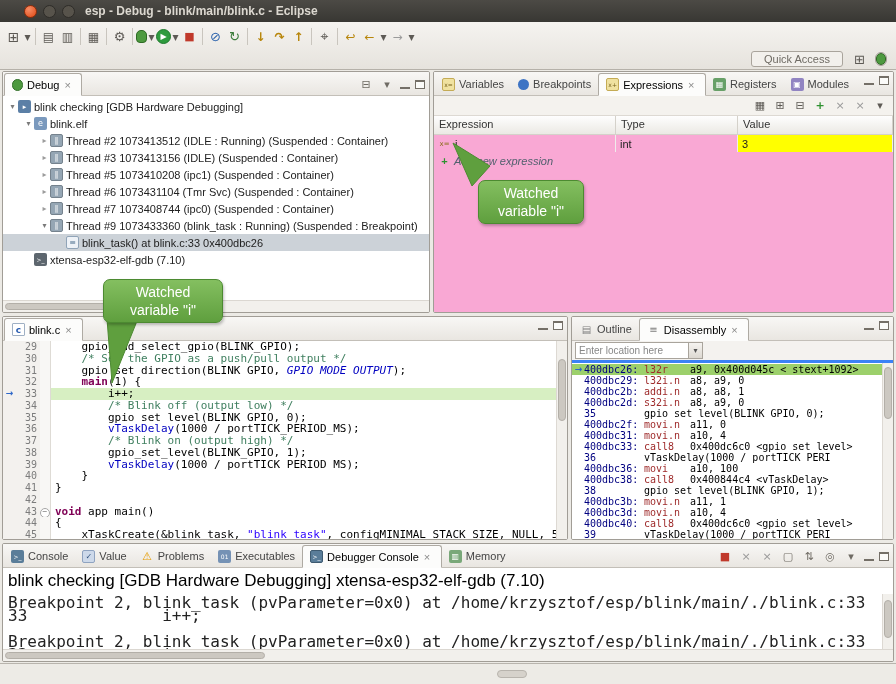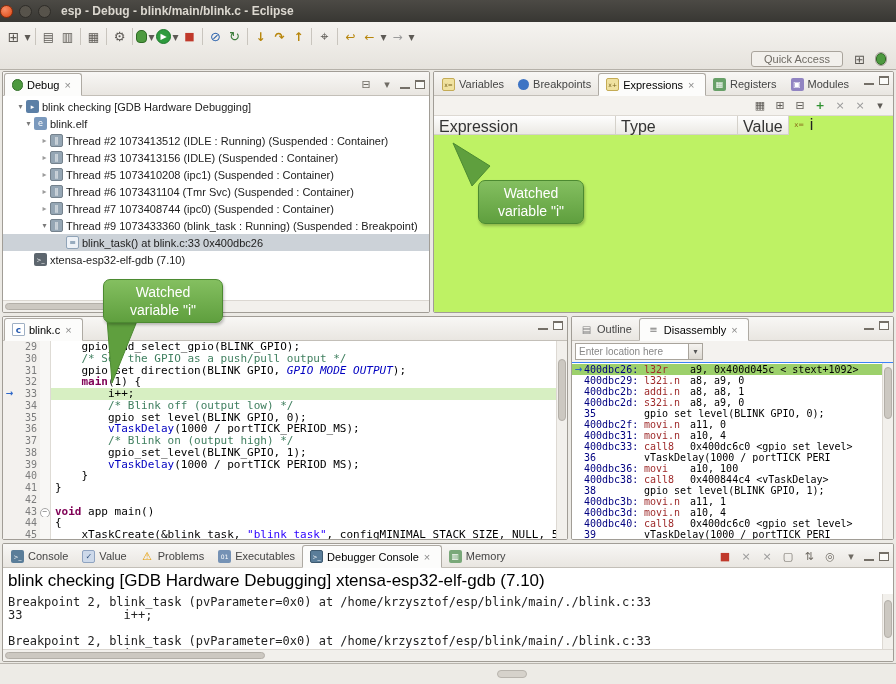--- a/index.html
+++ b/index.html
@@ -1,20 +1,20 @@
 <!DOCTYPE html>
 <html><head>
 <meta charset="utf-8">
 <style>
   *{box-sizing:border-box;margin:0;padding:0}
   html,body{margin:0}
   body{position:relative;width:896px;height:684px;background:#eceae5;font-family:"Liberation Sans",sans-serif;font-size:12px;overflow:hidden;color:#222}
 
   
-  .titlebar{position:absolute;top:0;left:0;right:0;height:22px;background:linear-gradient(#4c4a45,#383733);display:flex;align-items:center;gap:6px;padding:0 0;z-index:5}
+  .titlebar{position:absolute;top:0;left:0;right:0;height:22px;background:linear-gradient(#4c4a45,#383733);display:flex;align-items:center;gap:6px;padding:0 24px;z-index:5}
   .wbtn{width:13px;height:13px;border-radius:50%;flex:none}
   .wbtn.closeb{background:radial-gradient(circle at 35% 30%,#f78d66,#dd4814);border:1px solid #8f2c0a}
   .wbtn.minb,.wbtn.maxb{background:#57534b;border:1px solid #2e2c28}
   .titlebar .title{color:#dcd8d0;font-weight:bold;font-size:12px;margin-left:4px;white-space:nowrap}
 
   
   .toolbar{position:absolute;top:22px;left:0;right:0;height:48px;background:linear-gradient(#f5f3f0,#e6e3dd);border-bottom:1px solid #b5b1a9;z-index:4}
   .tb-row1{display:flex;align-items:center;height:27px;padding:2px 4px 0}
   .tb-row2{display:flex;align-items:center;justify-content:flex-end;height:20px;padding:0 10px;gap:7px}
   .tbi{display:inline-flex;align-items:center;justify-content:center;width:19px;height:19px;font-size:12px;color:#5d5a55;flex:none;font-family:"DejaVu Sans",sans-serif;border-radius:2px}
@@ -84,33 +84,33 @@
   
   #p-debug{left:2px;top:71px;width:428px;height:242px}
   #p-expr{left:433px;top:71px;width:461px;height:242px}
   #p-editor{left:2px;top:316px;width:566px;height:224px}
   #p-dasm{left:571px;top:316px;width:323px;height:224px}
   #p-console{left:2px;top:543px;width:892px;height:119px}
 
   
   .tree{flex:1;background:#fff;overflow:hidden;padding-top:2px;font-size:11px}
   .tree-row{height:17px;display:flex;align-items:center;white-space:nowrap}
-  .ind0{padding-left:12px}.ind1{padding-left:20px}.ind2{padding-left:36px}.ind3{padding-left:52px}
+  .ind0{padding-left:4px}.ind1{padding-left:20px}.ind2{padding-left:36px}.ind3{padding-left:52px}
   .tree-row.selected{background:#ccd2d8}
   .tree-arrow{width:11px;flex:none;font-size:8px;color:#7a7a7a;text-align:center;font-family:"DejaVu Sans",sans-serif}
   .tree-arrow.exp::before{content:"▾"}
   .tree-arrow.col::before{content:"▸";color:#9c9c9c}
   .tree-label{margin-left:3px}
   .hscroll{height:12px;background:#f2f0ec;border-top:1px solid #dbd7d1;position:relative;flex:none}
   .hthumb{position:absolute;left:2px;top:2px;height:7px;border-radius:4px;background:#ccc8c1;border:1px solid #b3afa8}
 
   
   .expr-toolbar{height:20px;display:flex;align-items:center;justify-content:flex-end;gap:4px;padding:0 5px;background:#f4f2ee;border-bottom:1px solid #ddd9d3;flex:none}
   .expr-toolbar .tbi{width:16px;height:16px;font-size:11px}
-  .expr-table{flex:1;background:#bef264;font-size:16px;display:flex;flex-direction:row}
+  .expr-table{flex:1;background:#f9a8d4;font-size:11px;display:flex;flex-direction:column}
   .expr-header{display:flex;height:19px;background:linear-gradient(#fefefe,#ebe9e4);border-bottom:1px solid #d4d1ca;color:#333;flex:none}
   .hc{padding:2px 5px;border-right:1px solid #d4d1ca}
   .w-exp{width:182px;flex:none}.w-type{width:122px;flex:none}.w-val{flex:1}
   .erow{display:flex;height:17px;align-items:stretch}
   .ecell{display:flex;align-items:center;padding:0 4px;border-right:1px solid #efedea}
   .cv.hl{background:#ffff00}
   .elabel{margin-left:4px}
   .add-row{display:flex;align-items:center;height:17px;padding-left:4px;color:#52606e;font-style:italic}
   .add-plus{color:#2f9231;font-weight:bold;width:13px;text-align:center;margin-right:3px;font-style:normal}
   .add-plus::before{content:"+"}
@@ -123,36 +123,36 @@
   .gut-num{width:25px;flex:none;background:#f3f1ee;color:#7c7c7c;text-align:right;padding-right:3px;font-size:10px}
   .gut-fold{width:11px;flex:none;background:#f8f7f5;border-right:1px solid #dedbd5}
   .gut-fold.fold::before{content:"−";display:block;width:8px;height:8px;line-height:6px;text-align:center;font-size:8px;color:#777;border:1px solid #a5a5a5;border-radius:50%;background:#fff;margin:2px auto 0}
   .code-text{flex:1;padding-left:4px;color:#000;overflow:hidden}
   .code-row.current .code-text{background:#d7efc2}
   .cmt{color:#3f7f5f}.kw{color:#7f0055;font-weight:bold}.str{color:#2a00ff}.enum{color:#0000c0;font-style:italic}.fn{color:#0000c0}
   .vscroll{position:absolute;right:0;top:0;bottom:0;width:11px;background:#f2f0ec;border-left:1px solid #ddd9d3}
   .vthumb{position:absolute;left:1px;width:8px;border-radius:4px;background:#ccc8c1;border:1px solid #b3afa8}
 
   
-  .loc-row{height:22px;background:#f4f2ef;border-bottom:1px solid #3b82f6;display:flex;align-items:center;padding:0 3px;flex:none}
+  .loc-row{height:22px;background:#f4f2ef;border-bottom:3px solid #3b82f6;display:flex;align-items:center;padding:0 3px;flex:none}
   .loc-combo{display:flex;align-items:stretch;border:1px solid #a9a49c;background:#fff;height:17px;width:128px}
   .loc-text{flex:1;font-size:10px;color:#888;padding:2px 3px;white-space:nowrap;overflow:hidden}
   .loc-btn{width:14px;background:linear-gradient(#f5f3f0,#ddd9d2);border-left:1px solid #a9a49c;display:flex;align-items:center;justify-content:center;font-size:8px;color:#555}
   .loc-btn::before{content:"▾"}
   .dasm-body{flex:1;background:#fff;font-family:"DejaVu Sans Mono",monospace;font-size:10px;overflow:hidden;padding-top:1px;position:relative}
   .dasm-row{display:flex;height:11px;line-height:11px;white-space:pre}
   .dasm-margin{width:12px;flex:none;display:flex;align-items:center}
   .dasm-addr{width:60px;flex:none;color:#000080}
   .dasm-mnem{width:46px;flex:none;color:#9e2a2a}
   .dasm-ops{flex:1;color:#000;overflow:hidden}
   .dasm-row.current{background:#9cd06b}
 
   
   .console-header{padding:3px 5px;font-size:17px;color:#000;background:#fff;flex:none}
-  .console-body{flex:1;background:#fff;font-family:"DejaVu Sans Mono",monospace;font-size:12px;overflow:hidden;padding:2px 5px;position:relative}
+  .console-body{flex:1;background:#fff;font-family:"DejaVu Sans Mono",monospace;font-size:16px;overflow:hidden;padding:2px 5px;position:relative}
   .console-line{white-space:pre;line-height:13px;min-height:13px}
 
   
   .callout{position:absolute;z-index:60;background:linear-gradient(#84bf60,#5f9f3e);border:1px solid #4c8a31;border-radius:7px;color:#fff;text-align:center;font-size:14px;line-height:18px;padding:3px 6px;box-shadow:1px 2px 3px rgba(0,0,0,.25)}
   .callout-arrow{position:absolute;z-index:59}
   #callout-expr{left:478px;top:180px;width:106px}
   #arrow-expr{left:450px;top:142px}
   #callout-editor{left:103px;top:279px;width:120px}
   #arrow-editor{left:104px;top:319px}
 

